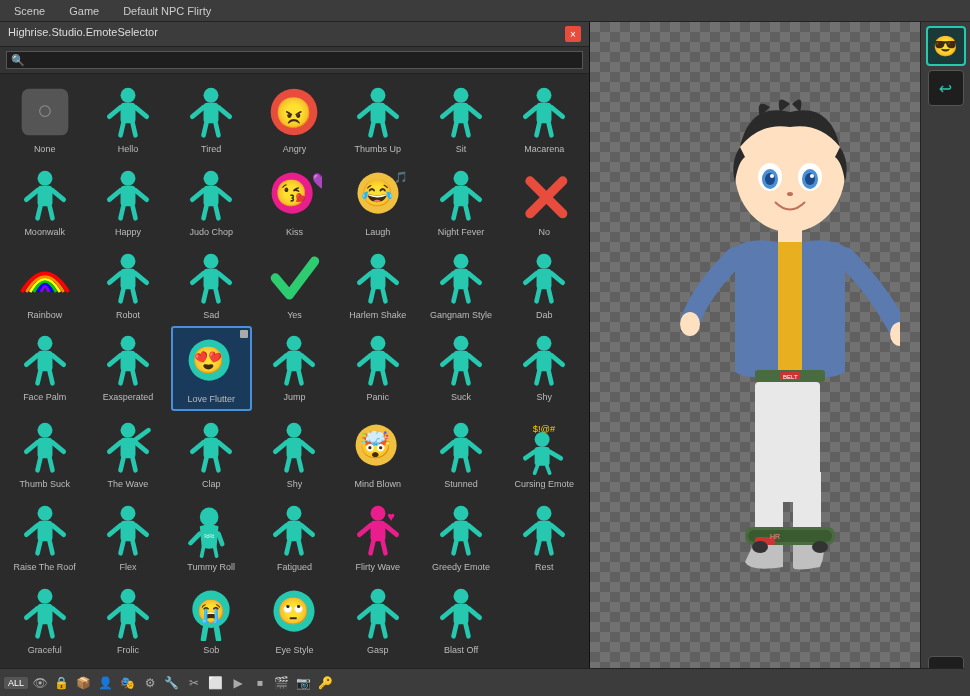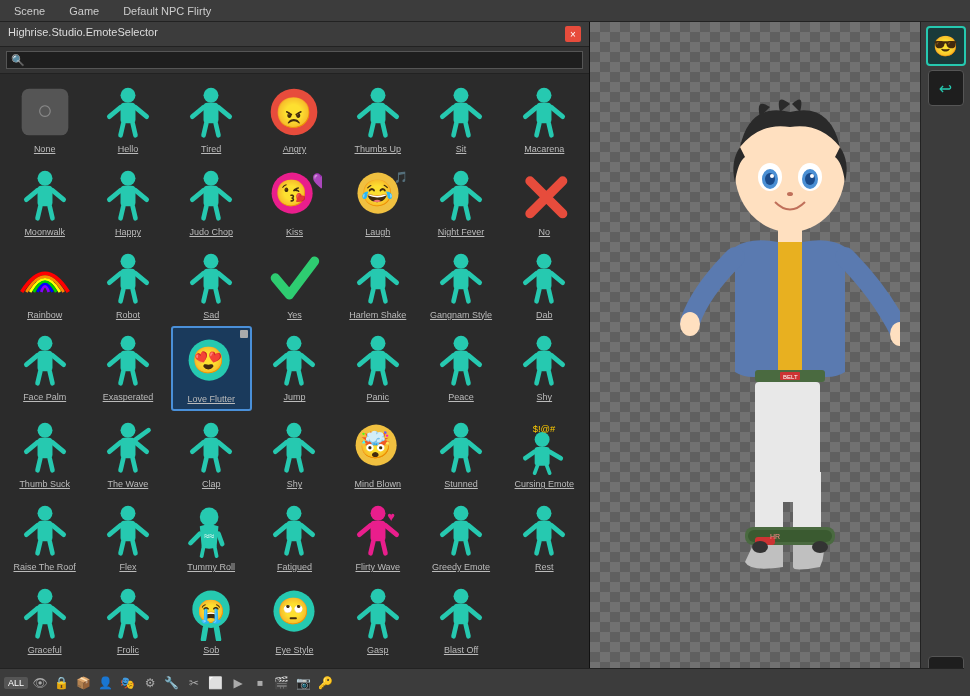--- a/index.html
+++ b/index.html
@@ -130,21 +130,20 @@
       justify-content: center;
       font-size: 36px;
     }
 
     .emote-label {
       font-size: 9px;
       color: #bbb;
       text-align: center;
       margin-top: 2px;
       line-height: 1.2;
-      text-decoration: underline;
     }
 
     
     .viewport-area {
       flex: 1;
       background: #5a5a5a;
       position: relative;
       overflow: hidden;
     }
 
@@ -641,21 +640,21 @@
     <svg viewBox="0 0 60 60" width="56" height="56" class="emote-svg">
       <circle cx="30" cy="12" r="8" fill="#26c9b0"></circle>
       <rect x="22" y="20" width="16" height="22" rx="4" fill="#26c9b0"></rect>
       <line x1="22" y1="25" x2="10" y2="35" stroke="#26c9b0" stroke-width="5" stroke-linecap="round"></line>
       <line x1="38" y1="25" x2="50" y2="35" stroke="#26c9b0" stroke-width="5" stroke-linecap="round"></line>
       <line x1="25" y1="42" x2="22" y2="55" stroke="#26c9b0" stroke-width="5" stroke-linecap="round"></line>
       <line x1="35" y1="42" x2="38" y2="55" stroke="#26c9b0" stroke-width="5" stroke-linecap="round"></line>
 
     </svg>
             </div>
-            <div class="emote-label">Peace</div>
+            <div class="emote-label">Suck</div>
           </div>
           <div class="emote-item">
             <div class="emote-icon">
     <svg viewBox="0 0 60 60" width="56" height="56" class="emote-svg">
       <circle cx="30" cy="12" r="8" fill="#26c9b0"></circle>
       <rect x="22" y="20" width="16" height="22" rx="4" fill="#26c9b0"></rect>
       <line x1="22" y1="25" x2="10" y2="35" stroke="#26c9b0" stroke-width="5" stroke-linecap="round"></line>
       <line x1="38" y1="25" x2="50" y2="35" stroke="#26c9b0" stroke-width="5" stroke-linecap="round"></line>
       <line x1="25" y1="42" x2="22" y2="55" stroke="#26c9b0" stroke-width="5" stroke-linecap="round"></line>
       <line x1="35" y1="42" x2="38" y2="55" stroke="#26c9b0" stroke-width="5" stroke-linecap="round"></line>

